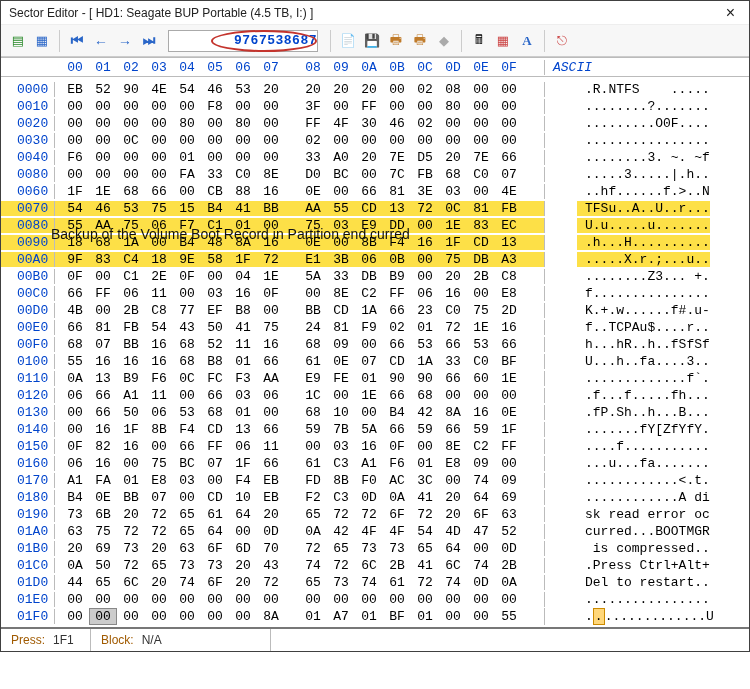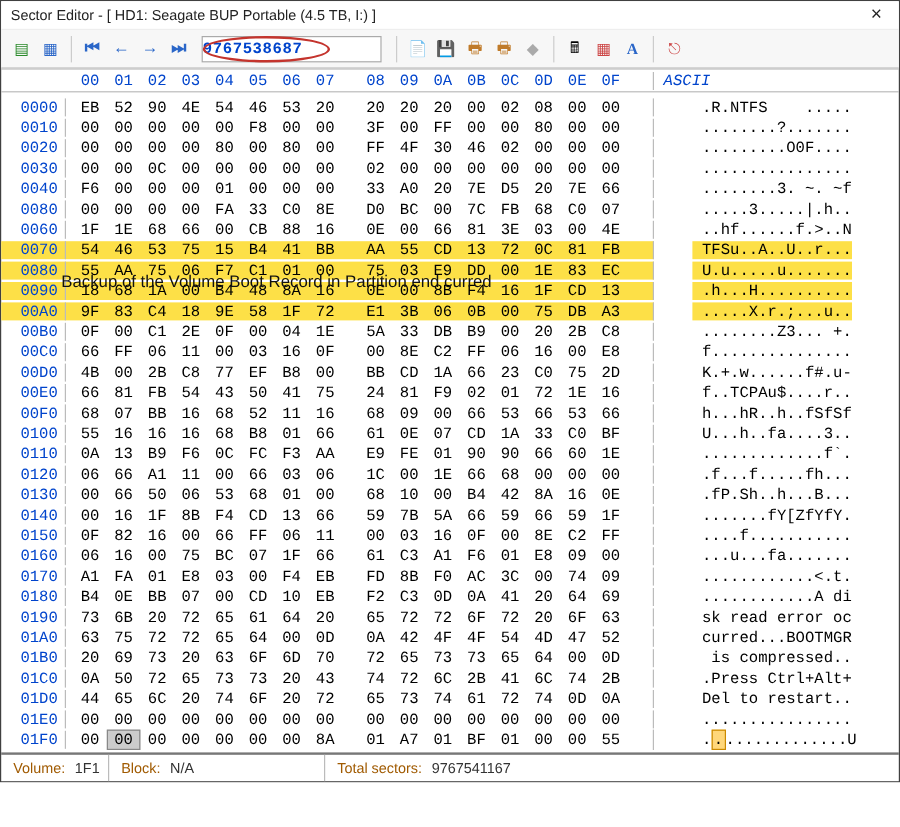--- a/index.html
+++ b/index.html
@@ -23,21 +23,21 @@
     display: flex; align-items: center; padding: 0 6px; gap: 2px;
   }
   .tbtn {
     width: 22px; height: 22px; display: flex; align-items: center; justify-content: center;
     font-size: 14px; cursor: pointer; border-radius: 2px;
   }
   .tsep { width: 1px; height: 22px; background: #ccc; margin: 0 4px; }
   .tarrow { color: #2a66c8; font-weight: bold; }
   .sectorfield {
     width: 150px; height: 22px; border: 1px solid #aaa; background: #fff;
-    display: flex; align-items: center; justify-content: flex-start;
+    display: flex; align-items: center; justify-content: flex-end;
     color: #0044cc; font-weight: bold; letter-spacing: 0.5px;
     position: relative; margin: 0 6px;
   }
   .sectorfield .oval {
     position: absolute; border: 2px solid #c4342d; border-radius: 50%;
     width: 106px; height: 22px; pointer-events: none;
   }
   .glyph { font-family: "Segoe UI Emoji","Segoe UI Symbol",sans-serif; font-size:13px; }
   
   .hexwrap { }
@@ -168,26 +168,22 @@
         <div class="row"><div class="off">01B0</div><div class="bytes"><span>20</span><span>69</span><span>73</span><span>20</span><span>63</span><span>6F</span><span>6D</span><span>70</span><span class="gap"></span><span>72</span><span>65</span><span>73</span><span>73</span><span>65</span><span>64</span><span>00</span><span>0D</span></div><div class="ascii"> is compressed..</div></div>
         <div class="row"><div class="off">01C0</div><div class="bytes"><span>0A</span><span>50</span><span>72</span><span>65</span><span>73</span><span>73</span><span>20</span><span>43</span><span class="gap"></span><span>74</span><span>72</span><span>6C</span><span>2B</span><span>41</span><span>6C</span><span>74</span><span>2B</span></div><div class="ascii">.Press Ctrl+Alt+</div></div>
         <div class="row"><div class="off">01D0</div><div class="bytes"><span>44</span><span>65</span><span>6C</span><span>20</span><span>74</span><span>6F</span><span>20</span><span>72</span><span class="gap"></span><span>65</span><span>73</span><span>74</span><span>61</span><span>72</span><span>74</span><span>0D</span><span>0A</span></div><div class="ascii">Del to restart..</div></div>
         <div class="row"><div class="off">01E0</div><div class="bytes"><span>00</span><span>00</span><span>00</span><span>00</span><span>00</span><span>00</span><span>00</span><span>00</span><span class="gap"></span><span>00</span><span>00</span><span>00</span><span>00</span><span>00</span><span>00</span><span>00</span><span>00</span></div><div class="ascii">................</div></div>
         <div class="row"><div class="off">01F0</div><div class="bytes"><span>00</span><span class="byte-sel">00</span><span>00</span><span>00</span><span>00</span><span>00</span><span>00</span><span>8A</span><span class="gap"></span><span>01</span><span>A7</span><span>01</span><span>BF</span><span>01</span><span>00</span><span>00</span><span>55</span></div><div class="ascii">.<span class="asc-sel">.</span>.............U</div></div>
       </div>
   </div>
 
   <div class="footer">
     <div class="cell" style="width:90px">
-      <span class="lbl">Volume:</span>
+      <span class="lbl">Press:</span>
       <span>1F1</span>
     </div>
     <div class="cell" style="width:180px">
       <span class="lbl">Block:</span>
       <span>N/A</span>
     </div>
-    <div class="cell" style="flex:1;border-right:none">
-      <span class="lbl">Total sectors:</span>
-      <span>9767541167</span>
-    </div>
   </div>
 
 </div>
 
 </body></html>

